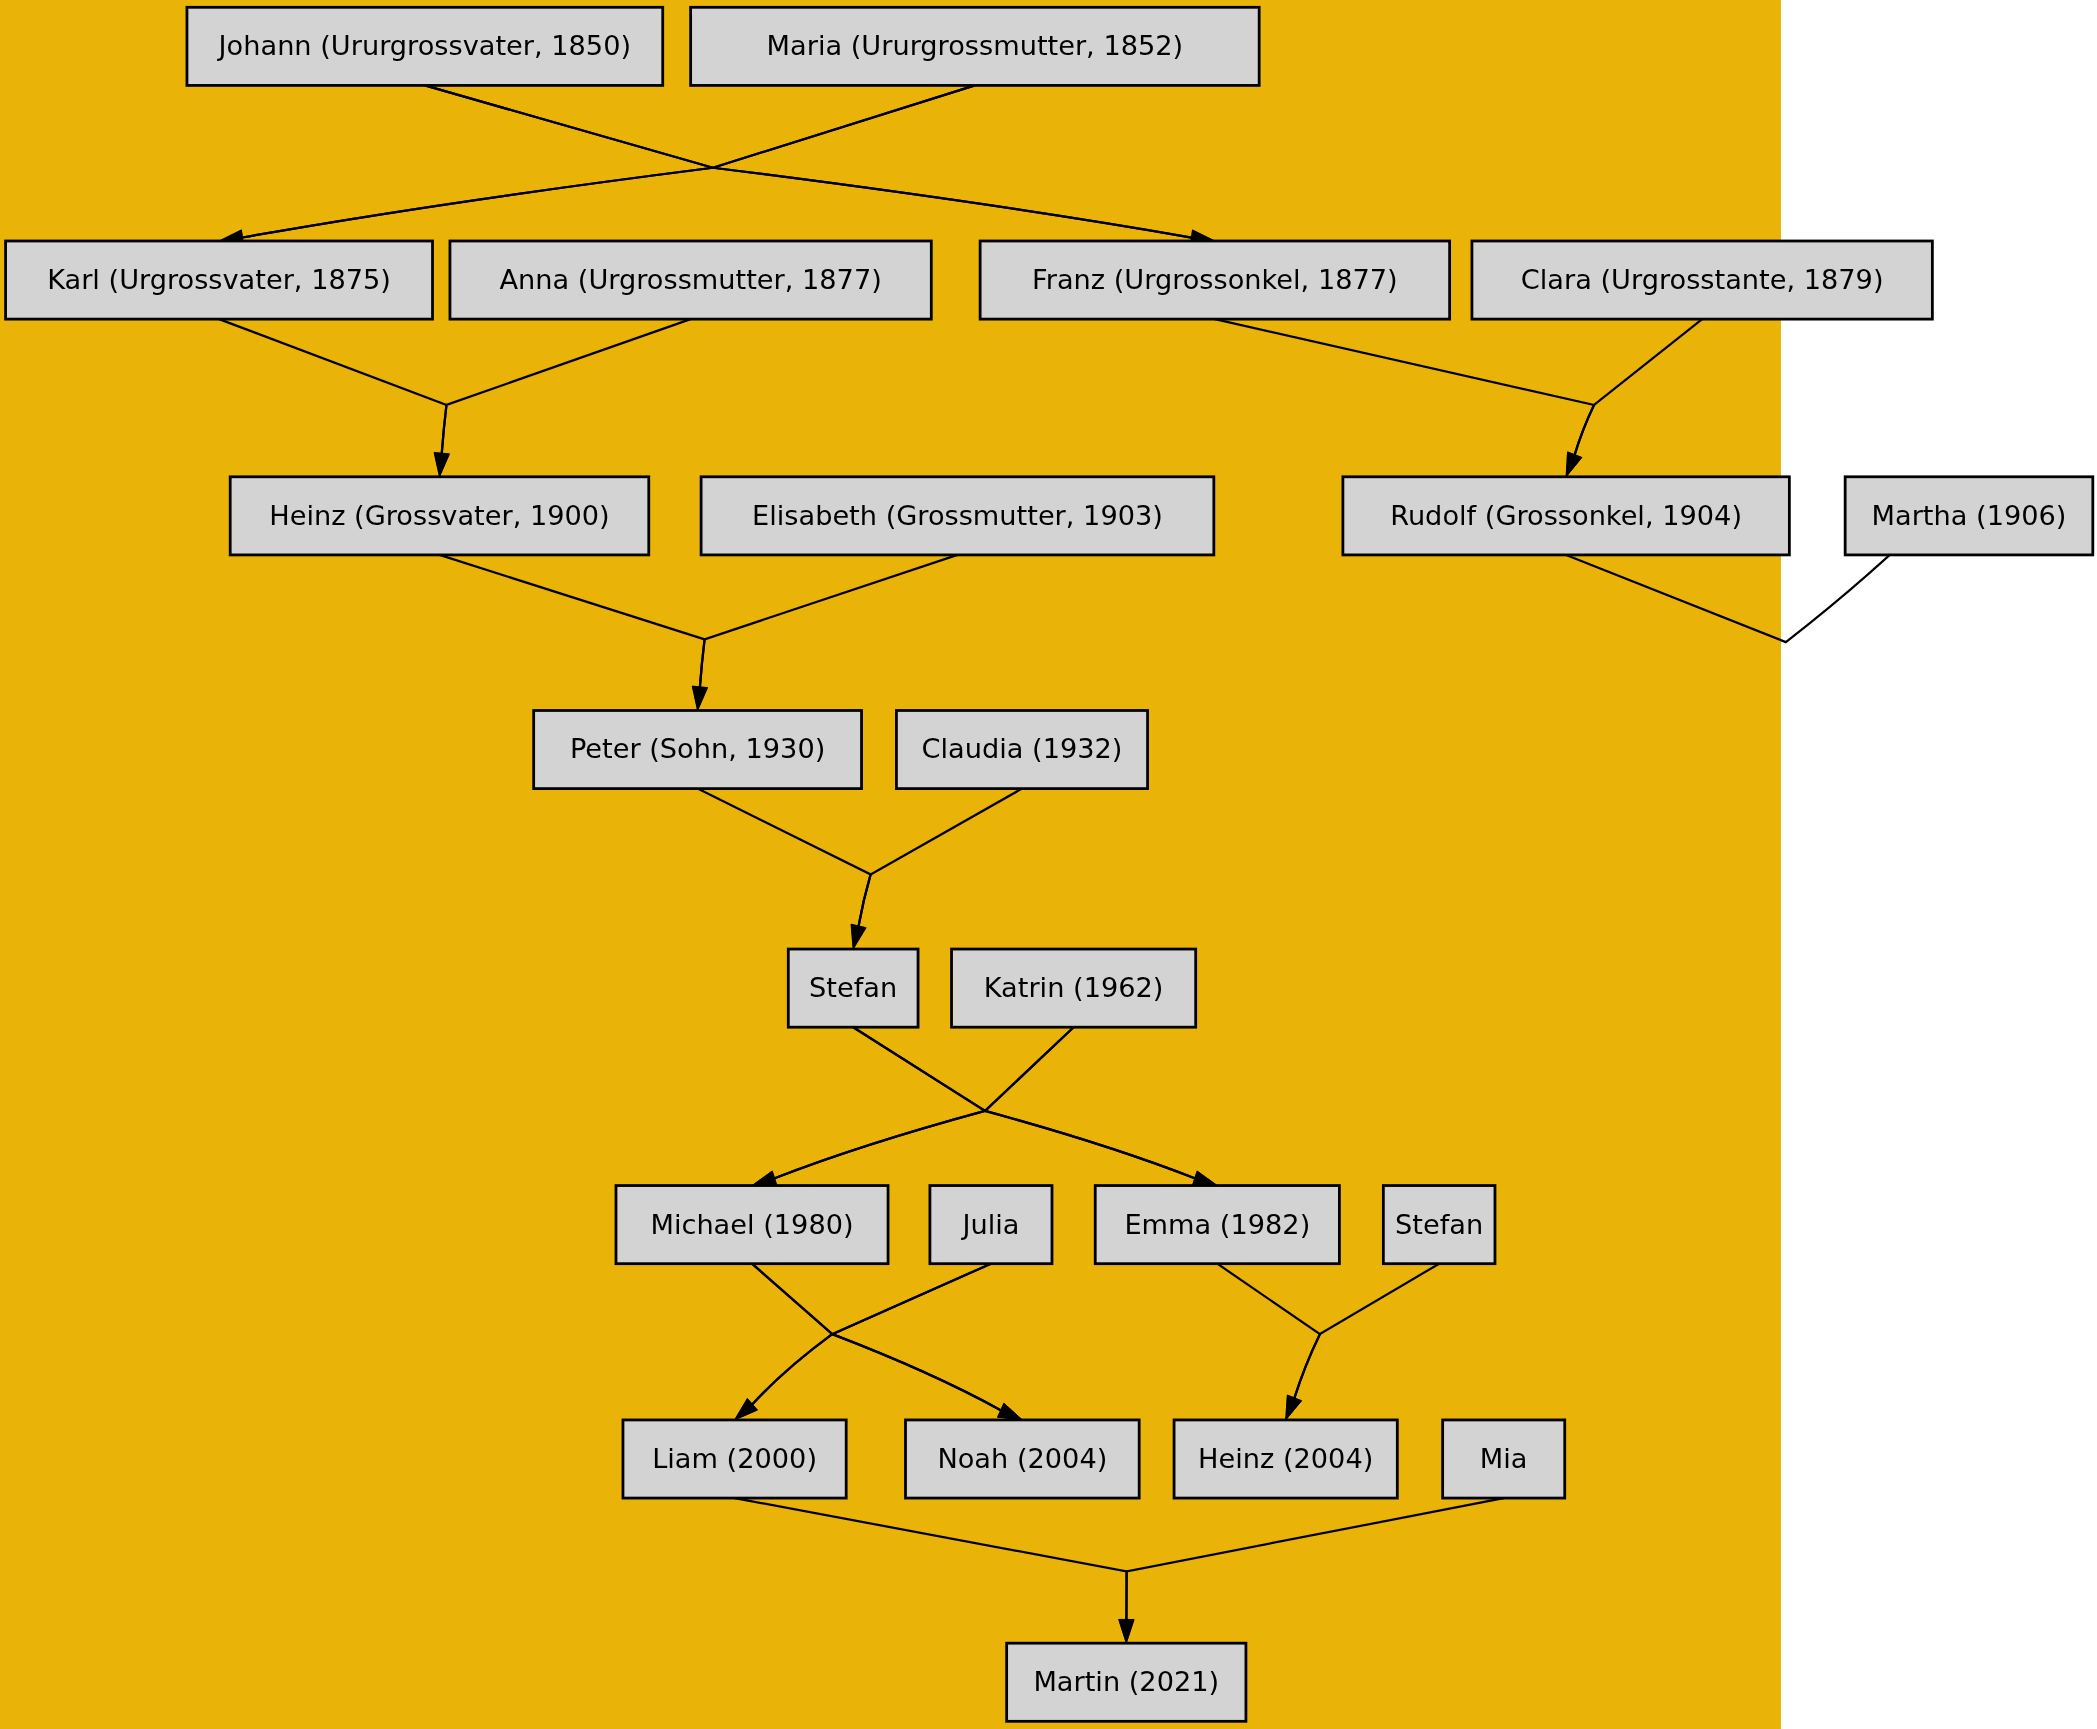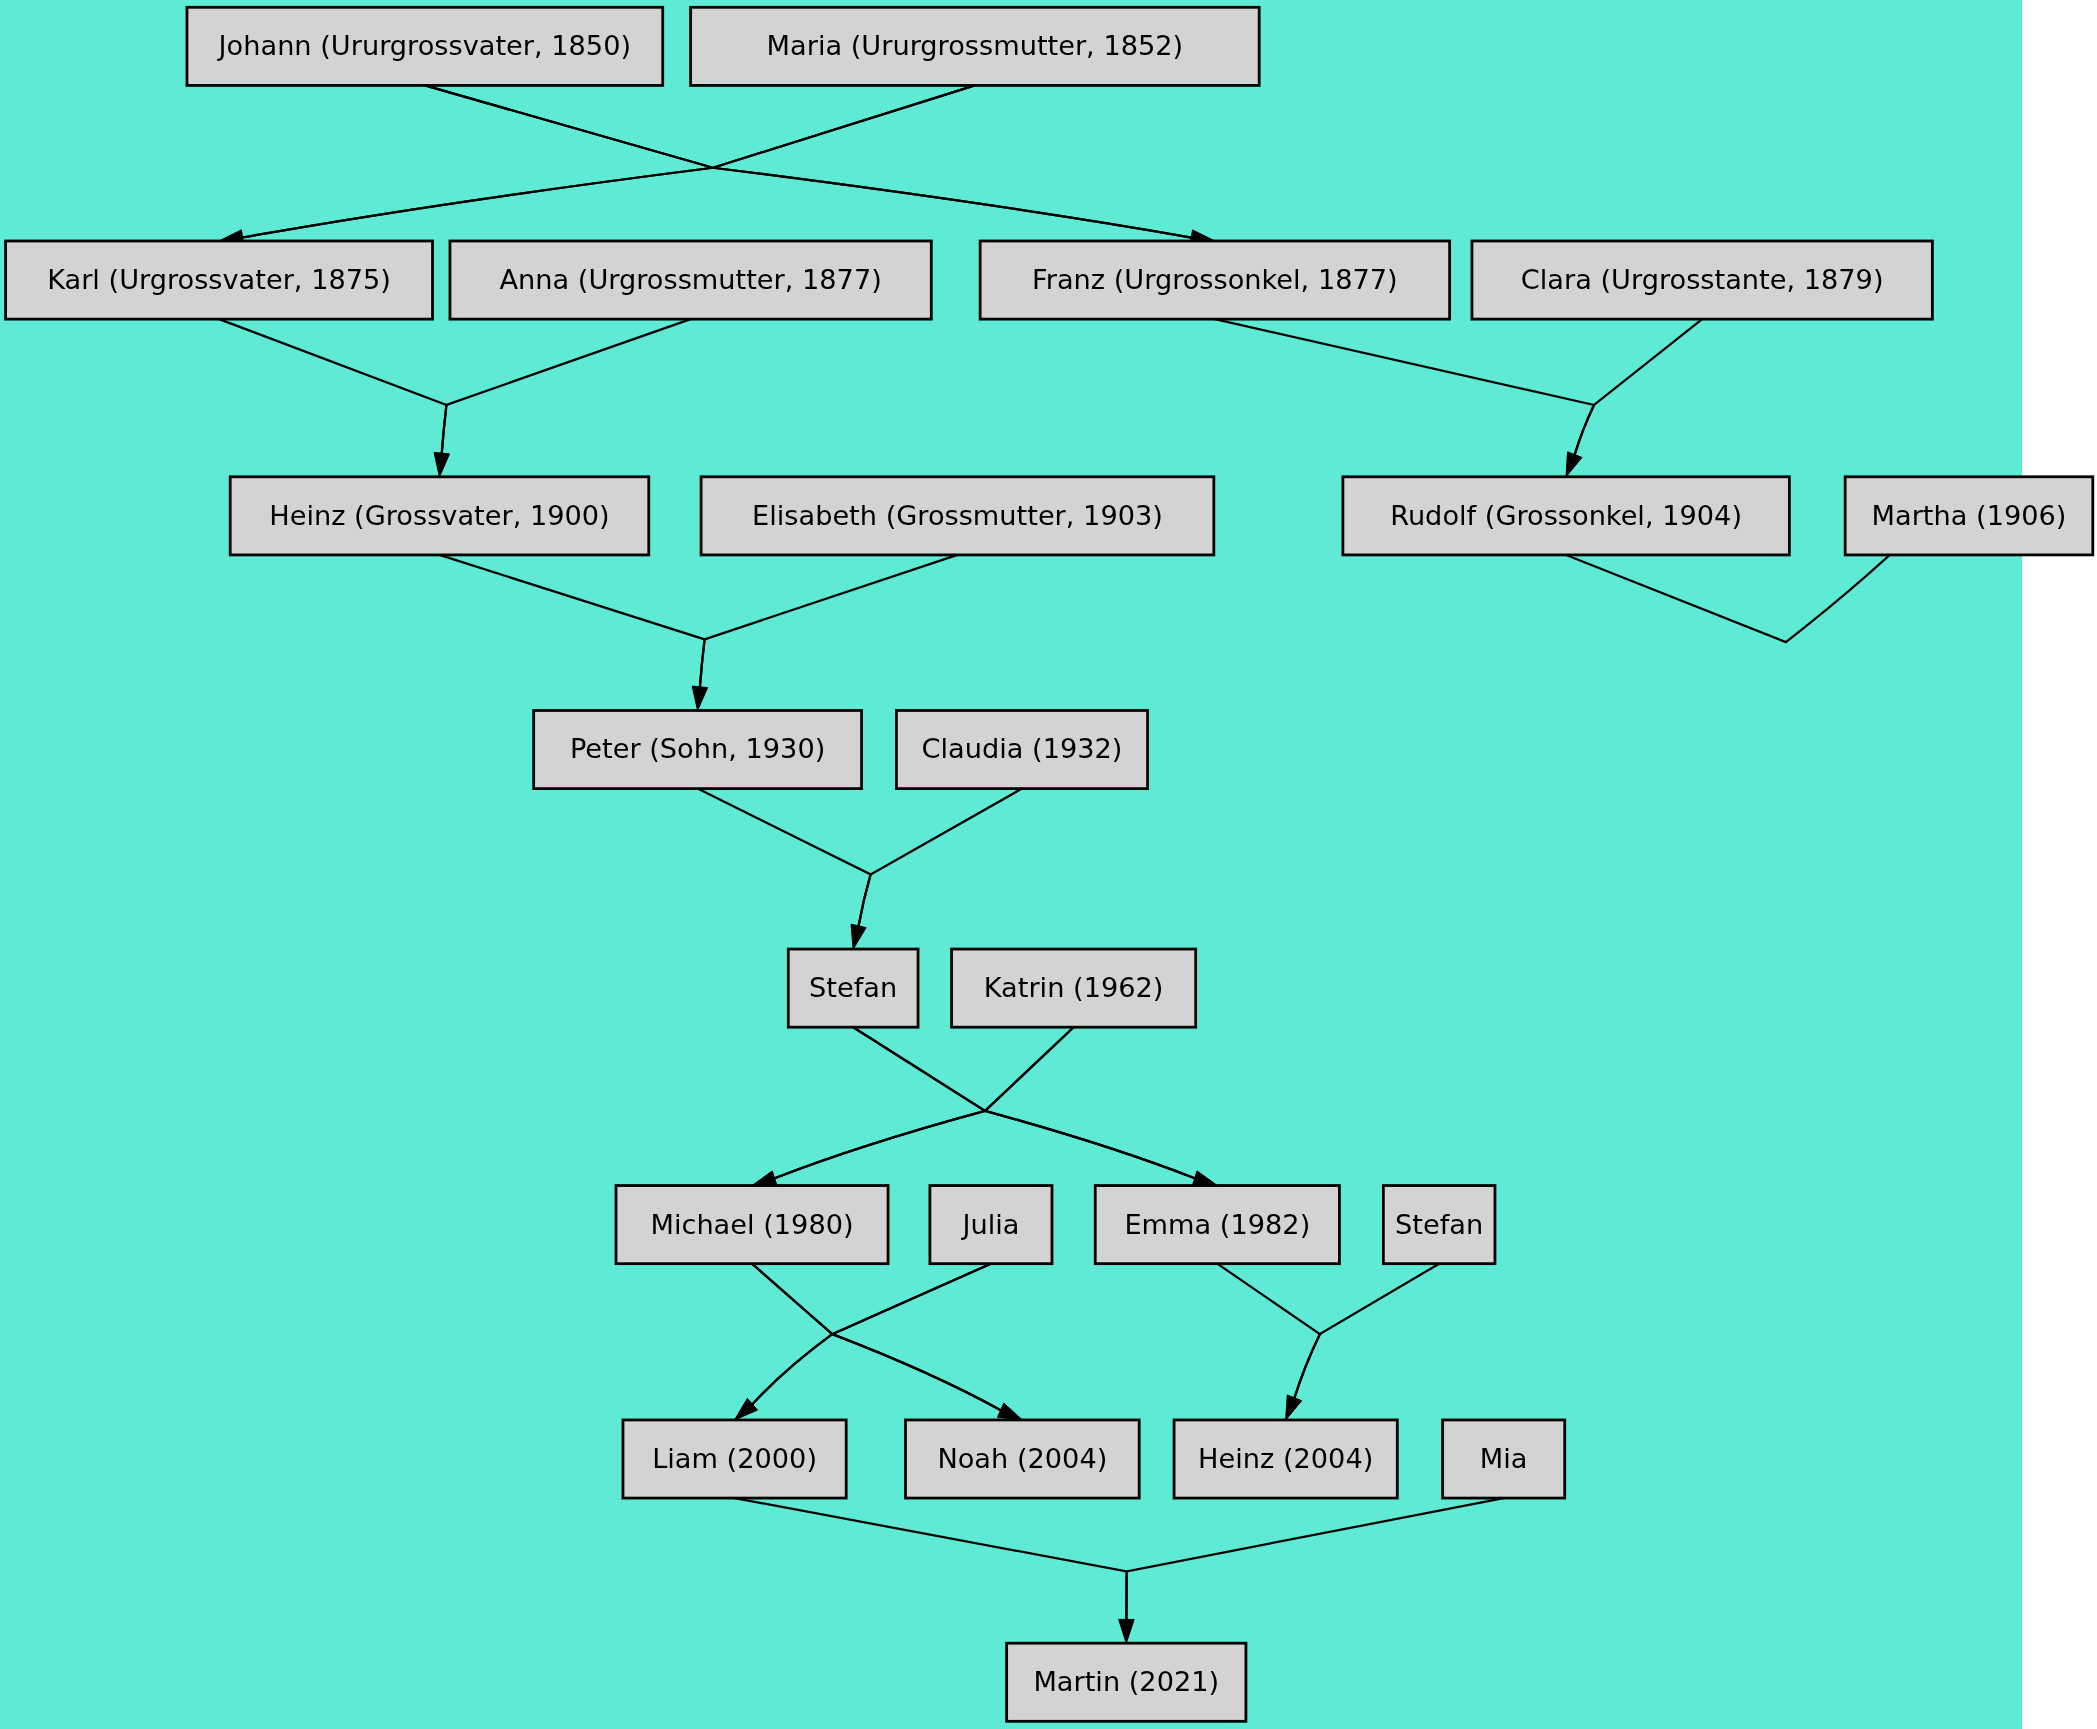--- a/index.html
+++ b/index.html
@@ -2,23 +2,23 @@
 <html style="font-size:11px"><head>
 <meta charset="utf-8">
 <style>
   html, body {
     margin: 0;
     padding: 0;
     background: #ffffff;
   }
   #canvas {
     position: relative;
-    width: 2022px;
+    width: 1781px;
     height: 1730px;
-    background: #5eead4;
+    background: #eab308;
     font-family: "DejaVu Sans", sans-serif;
   }
   svg#graph {
     position: absolute;
     top: 0;
     left: 0;
     width: 2097px;
     height: 1730px;
     display: block;
   }

